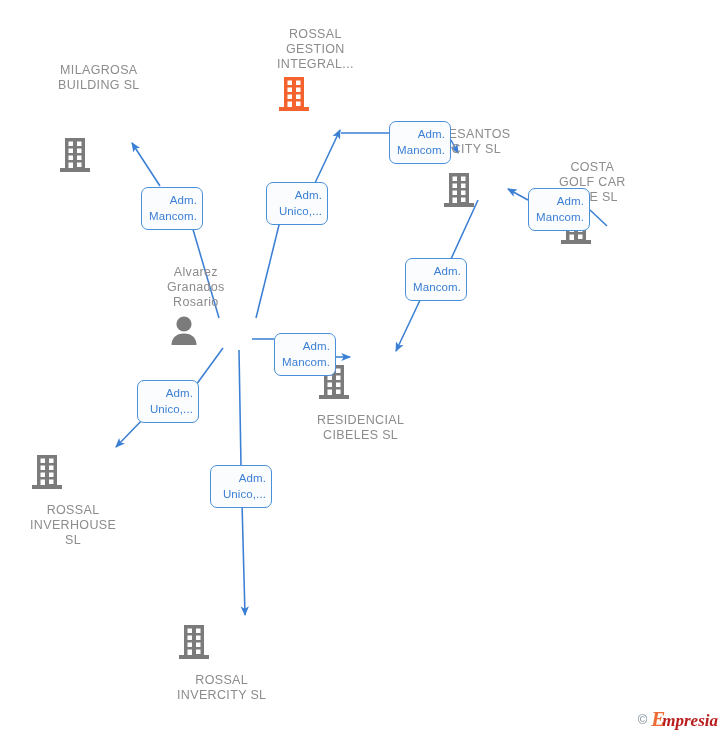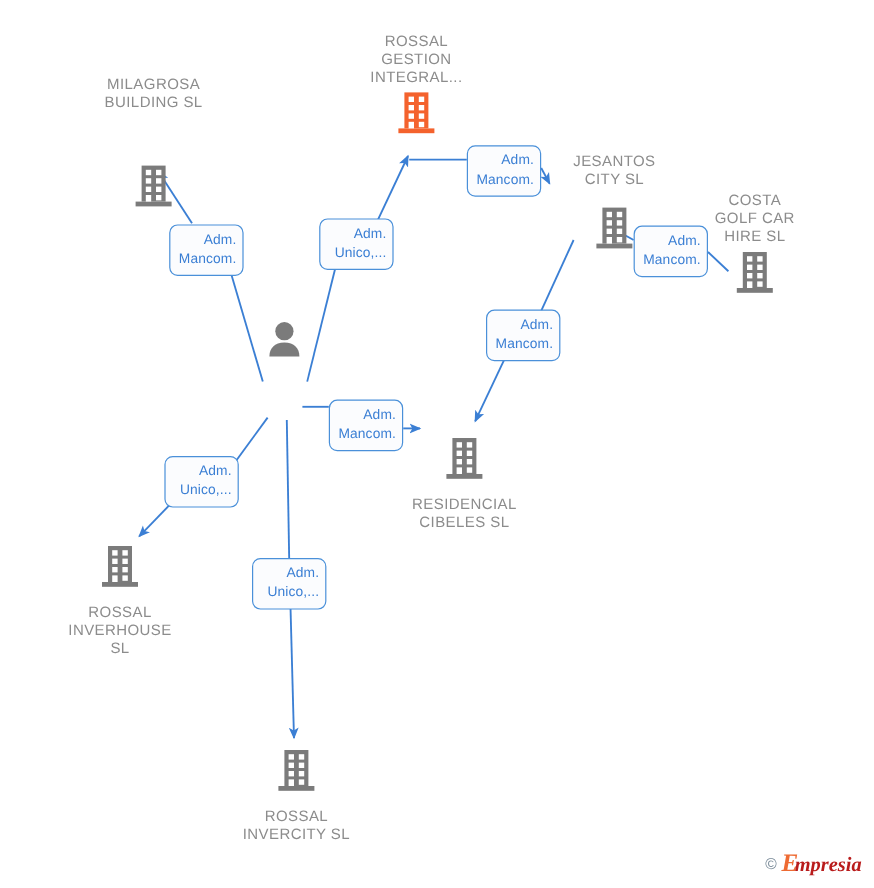--- a/index.html
+++ b/index.html
@@ -22,21 +22,21 @@
     left: 0;
     top: 0;
     width: 728px;
     height: 740px;
     pointer-events: none;
   }
   .node {
     position: absolute;
     display: flex;
     flex-direction: column;
-    align-items: center;
+    align-items: flex-start;
     width: 140px;
     margin-left: -70px;
   }
   .node-label {
     font-size: 12.5px;
     line-height: 15px;
     color: #8c8c8c;
     text-align: center;
     letter-spacing: 0.35px;
     white-space: pre-line;
@@ -201,20 +201,23 @@
       <rect x="10.5" y="12.5" width="4.5" height="4.5" fill="#ffffff"></rect>
       <rect x="19" y="12.5" width="4.5" height="4.5" fill="#ffffff"></rect>
       <rect x="10.5" y="19.5" width="4.5" height="4.5" fill="#ffffff"></rect>
       <rect x="19" y="19.5" width="4.5" height="4.5" fill="#ffffff"></rect>
       <rect x="10.5" y="26.5" width="4.5" height="5.5" fill="#ffffff"></rect>
       <rect x="19" y="26.5" width="4.5" height="4.5" fill="#ffffff"></rect>
     </svg>
   </div>
 
   <div class="node label-above" style="left:237px; top:265px;">
+    <div class="node-label">Alvarez
+Granados
+Rosario</div>
     <svg class="node-icon" width="34" height="34" viewBox="0 0 34 34">
       <circle cx="17" cy="11" r="7.6" fill="#7b7b7b"></circle>
       <path d="M17,20.5 C25.2,20.5 29.5,25.4 29.5,32 L4.5,32 C4.5,25.4 8.8,20.5 17,20.5 Z" fill="#7b7b7b"></path>
     </svg>
   </div>
 
   <div class="node label-below" style="left:387px; top:363px;">
     <svg class="node-icon" width="34" height="38" viewBox="0 0 34 38">
       <rect x="7" y="2" width="20" height="30" fill="#7b7b7b"></rect>
       <rect x="2" y="32" width="30" height="4" fill="#7b7b7b"></rect>

